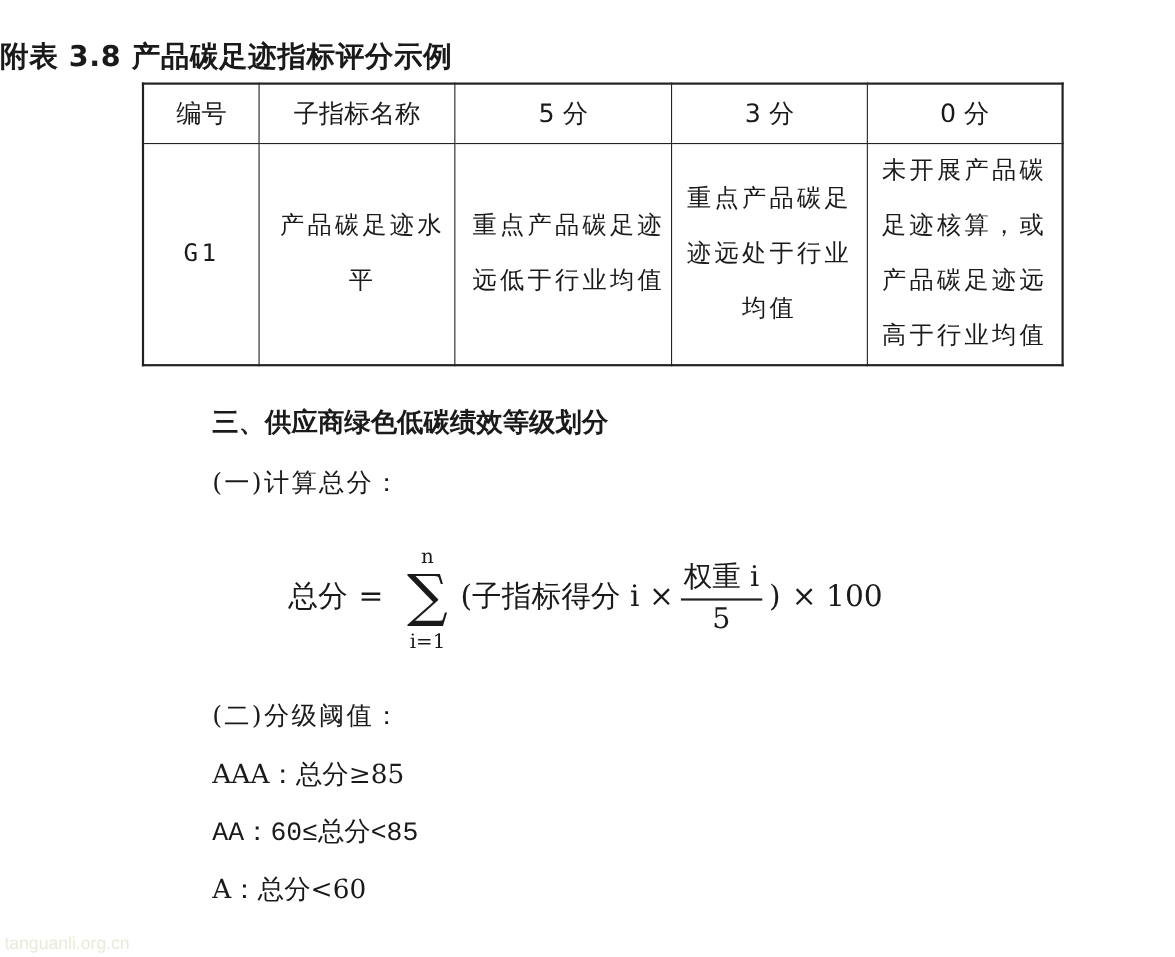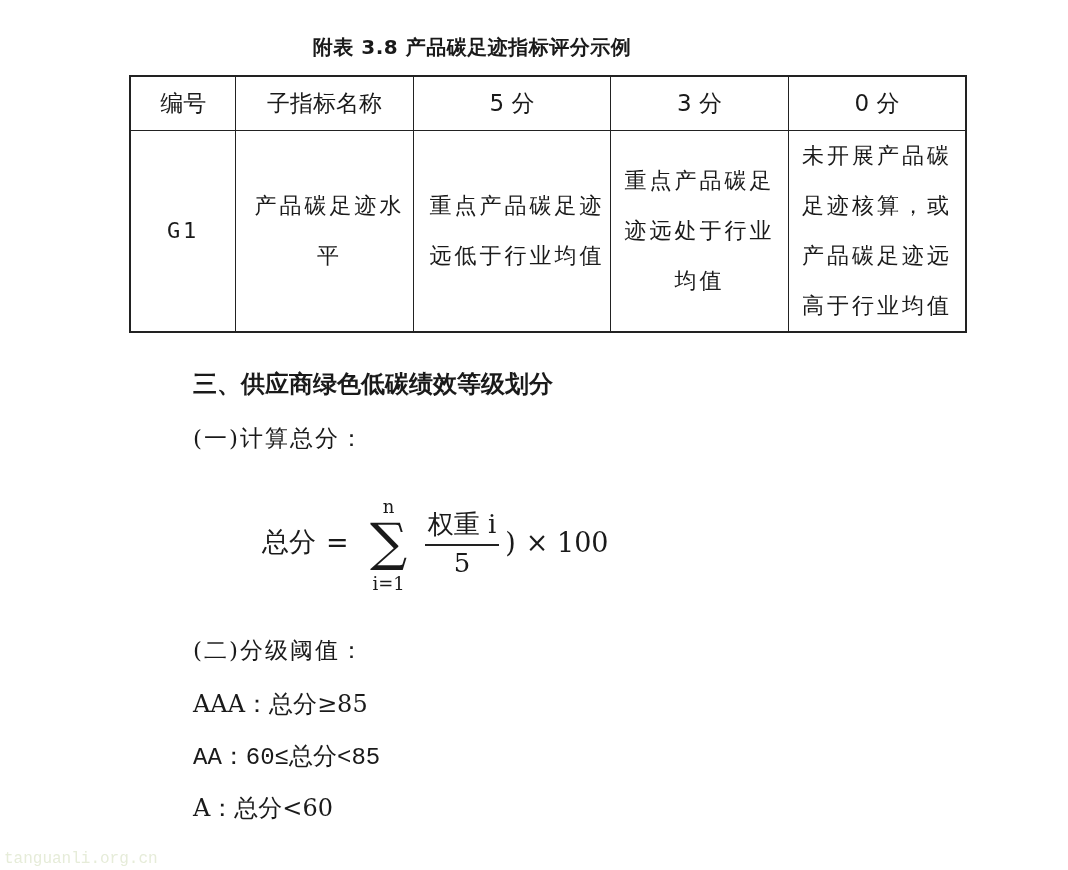--- a/index.html
+++ b/index.html
@@ -1,21 +1,21 @@
 <!DOCTYPE html>
 <html><head>
   <meta charset="utf-8">
   <style>
     * { margin: 0; padding: 0; box-sizing: border-box; }
     html, body { width: 1068px; height: 870px; background: #ffffff; overflow: hidden; }
     body { position: relative; font-family: "DejaVu Serif", "Liberation Serif", serif; color: #1a1a1a; }
 
     .title {
       position: absolute; left: 0; width: 944px; top: 34px;
-      text-align: center; font-size: 20px; font-weight: bold;
+      font-size: 26px; font-weight: bold;
       font-family: "DejaVu Sans", "Liberation Sans", sans-serif;
       letter-spacing: 0.5px;
     }
 
     table.score {
       position: absolute; left: 129px; top: 75px;
       width: 838px; border-collapse: collapse;
       border: 2px solid #222;
     }
     table.score th, table.score td { border: 1.5px solid #222; text-align: center; vertical-align: middle; }
@@ -48,21 +48,21 @@
     .frac { display: inline-flex; flex-direction: column; align-items: center; margin: 0 6px; font-size: 26px; }
     .frac .num { border-bottom: 2px solid #222; padding: 0 3px 2px; }
     .frac .den { padding-top: 2px; }
     .sp { margin: 0 10px; }
 
     .rule { position: absolute; left: 193px; font-size: 24px; }
     .r1 { top: 688px; } .r2 { top: 740px; font-family: Liberation Mono, monospace; } .r3 { top: 792px; }
 
     .watermark {
       position: absolute; left: 4px; top: 850px; font-size: 16px;
-      color: #e6ecd9; font-family: Liberation Mono, monospace; text-align: right;
+      color: #e6ecd9; font-family: Liberation Sans, sans-serif; text-align: right;
     }
   </style>
 </head>
 <body>
 
 <div class="title">附表 3.8  产品碳足迹指标评分示例</div>
 
 <table class="score">
   <colgroup>
       <col class="c1">
@@ -110,20 +110,21 @@
 <div class="sub sub1">(一)计算总分：</div>
 
 <div class="formula">
   <span>总分</span>
   <span class="sp">=</span>
   <span class="sigma">
     <span class="top">n</span>
     <span class="sym">∑</span>
     <span class="bot">i=1</span>
   </span>
+  <span>(子指标得分 i ×</span>
   <span class="frac">
     <span class="num">权重 i</span>
     <span class="den">5</span>
   </span>
   <span>)</span>
   <span class="sp">× 100</span>
 </div>
 
 <div class="sub sub2">(二)分级阈值：</div>
 <div class="rule r1">AAA：总分≥85</div>

